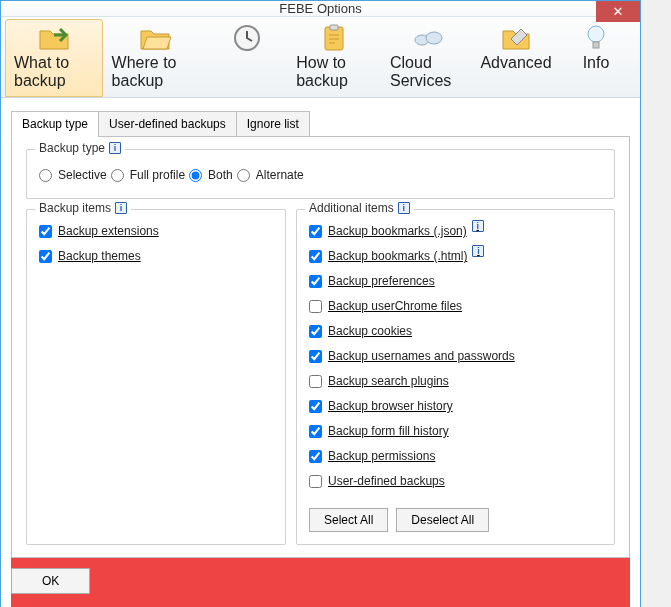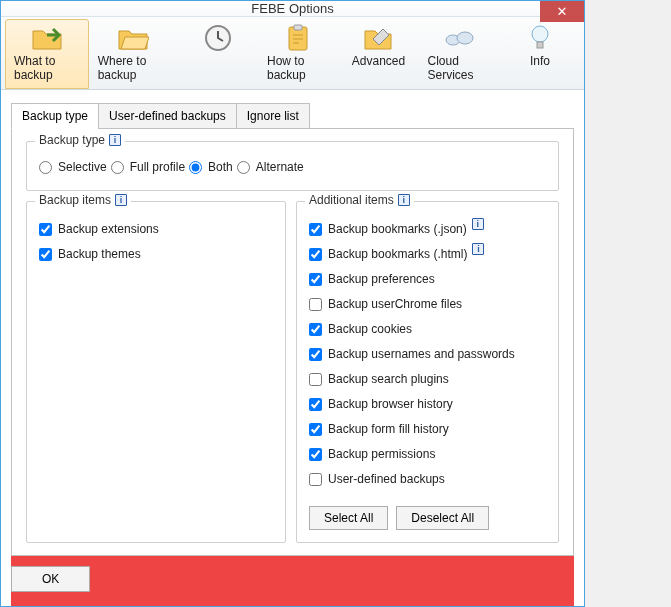--- a/index.html
+++ b/index.html
@@ -5,21 +5,21 @@
 * { box-sizing: border-box; margin: 0; padding: 0; }
 body {
   font-family: "Segoe UI", Tahoma, sans-serif;
   font-size: 12px;
   background: #f0f0f0;
   width: 671px;
   height: 607px;
   overflow: hidden;
 }
 .window {
-  width: 585px;
+  width: 641px;
   height: 607px;
   background: #fff;
   border: 1px solid #4aa3df;
   display: flex;
   flex-direction: column;
 }
 .titlebar {
   height: 28px;
   background: linear-gradient(#fff, #f7f9fb);
   border-bottom: 1px solid #d8e3ec;
@@ -55,21 +55,21 @@
 }
 .toolbar-item {
   display: flex;
   flex-direction: column;
   align-items: center;
   padding: 4px 8px 6px 8px;
   min-width: 80px;
   cursor: pointer;
   border: 1px solid transparent;
   border-radius: 3px 3px 0 0;
-  font-size: 12px;
+  font-size: 16px;
   color: #222;
 }
 .toolbar-item.active {
   background: linear-gradient(#fff4df, #ffe7b8);
   border: 1px solid #e6c77a;
 }
 .toolbar-icon {
   width: 32px;
   height: 28px;
   margin-bottom: 2px;
@@ -159,21 +159,22 @@
   display: flex;
   gap: 10px;
   flex: 1;
 }
 .col-left { flex: 0 0 260px; }
 .col-right { flex: 1; }
 .check-list {
   display: flex;
   flex-direction: column;
   gap: 3px;
-  margin-top: 6px;
+  margin-top: 0;
+  text-decoration: underline;
 }
 .btn-row {
   display: flex;
   gap: 8px;
   margin-top: 16px;
 }
 .btn {
   padding: 4px 14px;
   font-size: 12px;
   background: #f4f4f4;
@@ -244,35 +245,35 @@
         <svg width="24" height="28" viewBox="0 0 24 28">
             <rect x="3" y="3" width="18" height="23" rx="2" fill="#f7c95b" stroke="#c99a2e"></rect>
             <rect x="8" y="1" width="8" height="5" rx="1" fill="#ddd" stroke="#999"></rect>
             <path d="M7 11h10M7 15h10M7 19h6" stroke="#c99a2e"></path>
           </svg>
       </div>
       <span>How to backup</span>
     </div>
     <div class="toolbar-item">
       <div class="toolbar-icon">
+        <svg width="32" height="24" viewBox="0 0 32 24">
+            <ellipse cx="10" cy="14" rx="7" ry="5" fill="#d9e6f2" stroke="#8fa9c2"></ellipse>
+            <ellipse cx="22" cy="12" rx="8" ry="6" fill="#d9e6f2" stroke="#8fa9c2"></ellipse>
+          </svg>
+      </div>
+      <span>Cloud Services</span>
+    </div>
+    <div class="toolbar-item">
+      <div class="toolbar-icon">
         <svg width="30" height="26" viewBox="0 0 30 26">
             <path d="M2 6h10l3 3h13v15H2z" fill="#f7c95b" stroke="#c99a2e"></path>
             <path d="M20 4l6 6-10 10-6-6z" fill="#ddd" stroke="#888"></path>
           </svg>
       </div>
       <span>Advanced</span>
-    </div>
-    <div class="toolbar-item">
-      <div class="toolbar-icon">
-        <svg width="32" height="24" viewBox="0 0 32 24">
-            <ellipse cx="10" cy="14" rx="7" ry="5" fill="#d9e6f2" stroke="#8fa9c2"></ellipse>
-            <ellipse cx="22" cy="12" rx="8" ry="6" fill="#d9e6f2" stroke="#8fa9c2"></ellipse>
-          </svg>
-      </div>
-      <span>Cloud Services</span>
     </div>
     <div class="toolbar-item">
       <div class="toolbar-icon">
         <svg width="20" height="28" viewBox="0 0 20 28">
             <circle cx="10" cy="10" r="8" fill="#eaf5fb" stroke="#7fb4d6"></circle>
             <rect x="7" y="18" width="6" height="6" fill="#ccc" stroke="#999"></rect>
           </svg>
       </div>
       <span>Info</span>
     </div>

